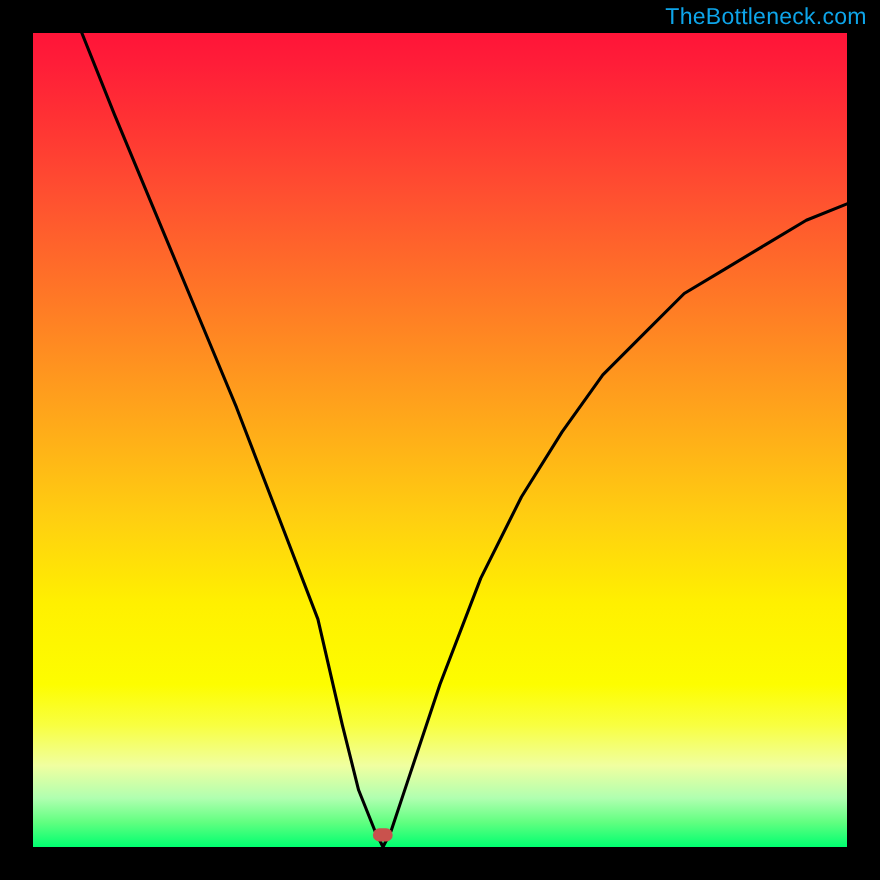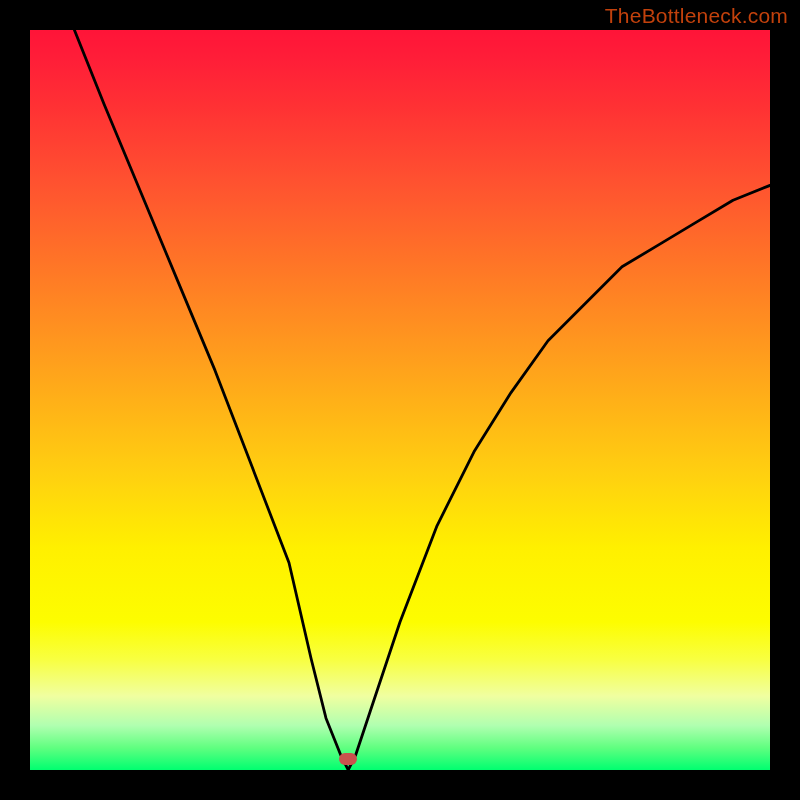--- a/index.html
+++ b/index.html
@@ -8,21 +8,21 @@
     height: 800px;
     background: #000;
     position: relative;
     font-family: Arial, sans-serif;
     overflow: hidden;
   }
   .watermark {
     position: absolute;
     top: 4px;
     right: 12px;
-    color: #c2410c;
+    color: #0ea5e9;
     font-size: 21px;
     font-weight: 500;
     z-index: 10;
     letter-spacing: 0.2px;
   }
   .plot-area {
     position: absolute;
     left: 30px;
     top: 30px;
     width: 740px;

